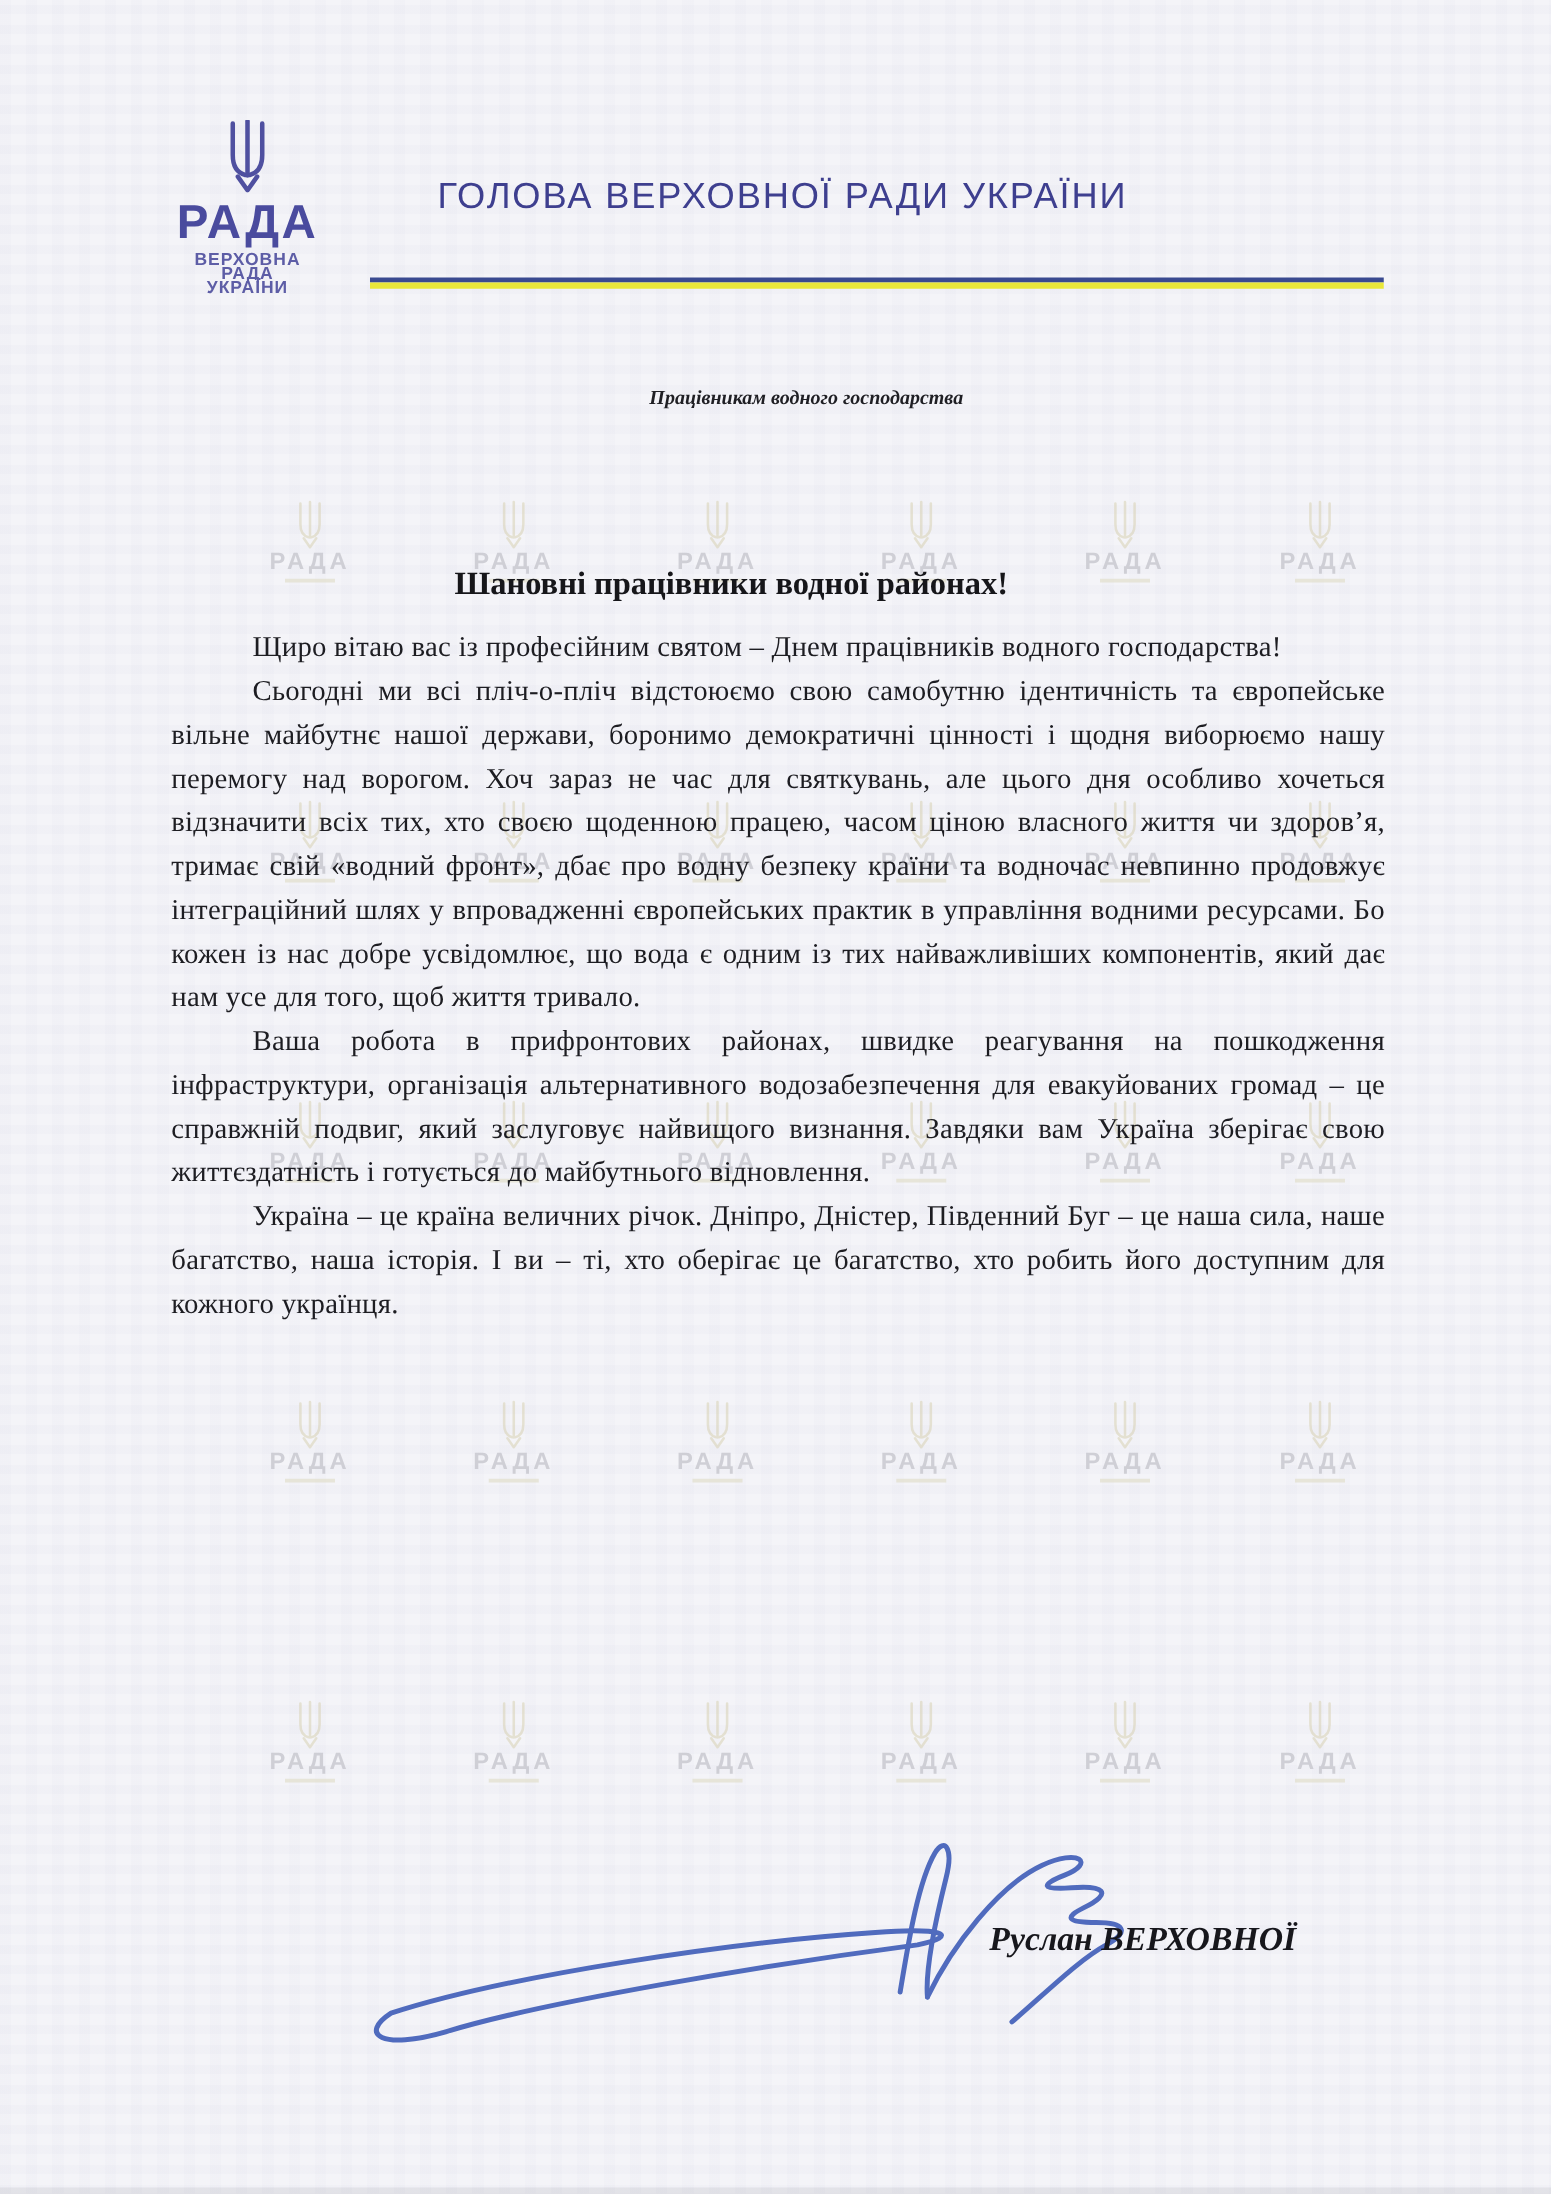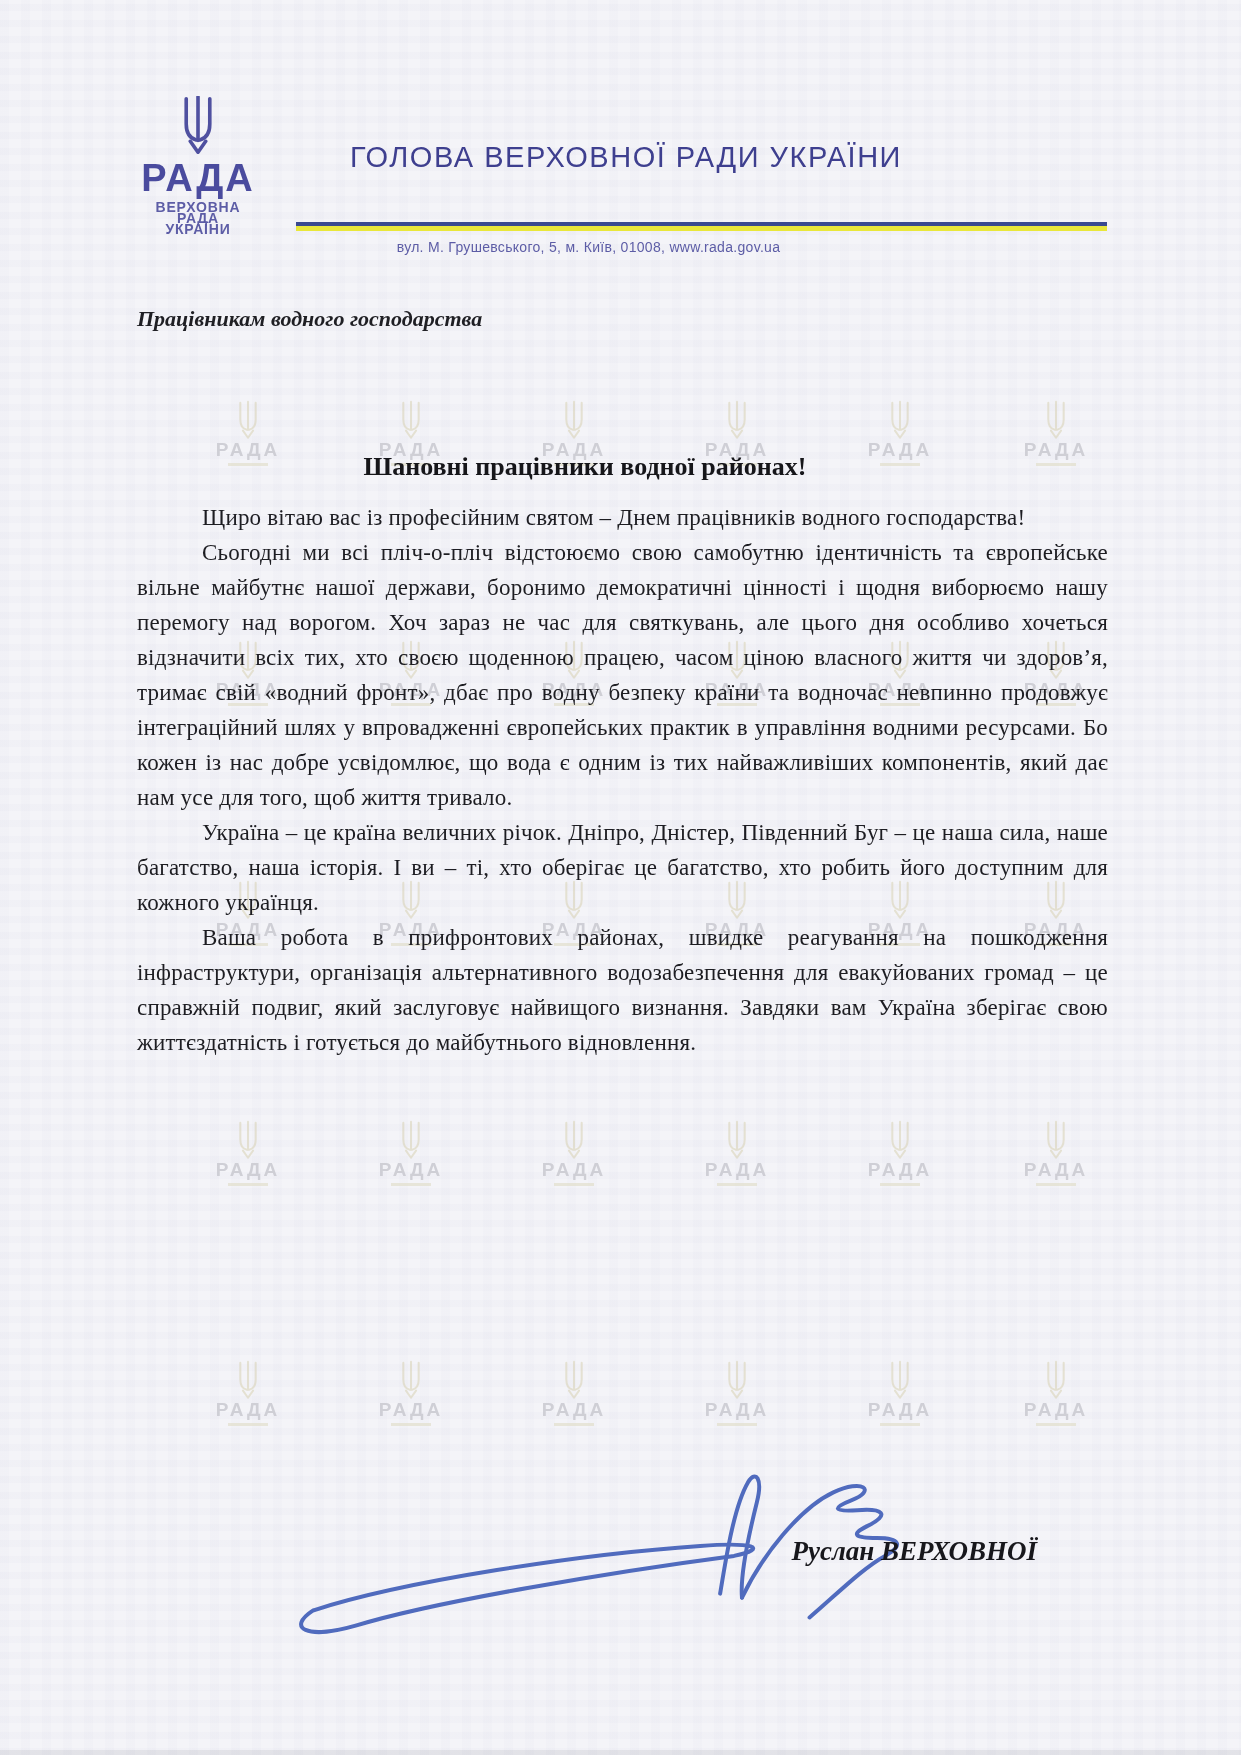--- a/index.html
+++ b/index.html
@@ -37,22 +37,22 @@
          font-size:29px;letter-spacing:1.5px;color:#3e3f8f;}
   .divider{position:absolute;left:296px;top:222px;width:811px;}
   .divider-blue{height:4px;background:#3a4a90;}
   .divider-yellow{height:4.5px;background:#e9e73a;}
   .address{position:absolute;left:295px;top:239px;width:812px;box-sizing:border-box;padding-right:225px;
            text-align:center;font-family:"Liberation Sans",sans-serif;font-size:14px;
            letter-spacing:.3px;color:#5d5da6;}
 
   
   .content{position:absolute;left:137px;top:303px;width:971px;}
-  .recipient{text-align:left;margin-right:-45px;font-weight:700;font-style:italic;
-             font-size:22px;color:#1f1f24;line-height:32px;}
+  .recipient{text-align:center;margin-right:-45px;font-weight:700;font-style:italic;
+             font-size:16px;color:#1f1f24;line-height:32px;}
   .salutation{margin-top:115px;text-align:center;padding-right:75px;
               font-weight:700;font-size:26px;color:#16161a;line-height:34px;}
   .body-text{margin-top:16px;}
   .body-text p{margin:0;font-size:23px;line-height:35px;text-align:justify;
                text-indent:65px;letter-spacing:.2px;}
 
   
   .signature{position:absolute;left:285px;top:1448px;}
   .signer{position:absolute;right:204px;top:1536px;font-weight:700;font-style:italic;
           font-size:27px;color:#17171c;}
@@ -379,30 +379,29 @@
     </div>
   </div>
 
   <div class="title">ГОЛОВА ВЕРХОВНОЇ РАДИ УКРАЇНИ</div>
 
   <div class="divider">
     <div class="divider-blue"></div>
     <div class="divider-yellow"></div>
   </div>
 
-  <div class="address">вул. М. Грушевського, 5, м. Київ, 01008, www.rada.gov.ua</div>
 
   <div class="content">
     <div class="recipient">Працівникам водного господарства</div>
     <div class="salutation">Шановні працівники водної районах!</div>
     <div class="body-text">
       <p>Щиро вітаю вас із професійним святом – Днем працівників водного господарства!</p>
       <p>Сьогодні ми всі пліч-о-пліч відстоюємо свою самобутню ідентичність та європейське вільне майбутнє нашої держави, боронимо демократичні цінності і щодня виборюємо нашу перемогу над ворогом. Хоч зараз не час для святкувань, але цього дня особливо хочеться відзначити всіх тих, хто своєю щоденною працею, часом ціною власного життя чи здоров’я, тримає свій «водний фронт», дбає про водну безпеку країни та водночас невпинно продовжує інтеграційний шлях у впровадженні європейських практик в управління водними ресурсами. Бо кожен із нас добре усвідомлює, що вода є одним із тих найважливіших компонентів, який дає нам усе для того, щоб життя тривало.</p>
+      <p>Ваша робота в прифронтових районах, швидке реагування на пошкодження інфраструктури, організація альтернативного водозабезпечення для евакуйованих громад – це справжній подвиг, який заслуговує найвищого визнання. Завдяки вам Україна зберігає свою життєздатність і готується до майбутнього відновлення.</p>
       <p>Україна – це країна величних річок. Дніпро, Дністер, Південний Буг – це наша сила, наше багатство, наша історія. І ви – ті, хто оберігає це багатство, хто робить його доступним для кожного українця.</p>
-      <p>Ваша робота в прифронтових районах, швидке реагування на пошкодження інфраструктури, організація альтернативного водозабезпечення для евакуйованих громад – це справжній подвиг, який заслуговує найвищого визнання. Завдяки вам Україна зберігає свою життєздатність і готується до майбутнього відновлення.</p>
     </div>
   </div>
 
   <svg class="signature" width="755" height="190" viewBox="0 0 760 190" fill="none" stroke="#3f5db8" stroke-width="4" stroke-linecap="round" stroke-linejoin="round" opacity="0.9">
     <path d="M28 163 C120 133 300 106 418 98 C472 94 488 100 452 108 C330 124 150 154 72 178 C20 193 2 180 28 163"></path>
     <path d="M438 146 C444 110 452 58 466 34 C474 21 481 30 475 54 C466 90 458 128 460 150"></path>
     <path d="M460 150 C480 108 518 60 552 44 C582 30 596 42 570 52 C552 59 550 64 576 62 C602 60 610 66 586 78 C570 86 572 90 596 90 C618 90 624 97 604 108 C582 120 556 146 528 170"></path>
   </svg>
 
   <div class="signer">Руслан ВЕРХОВНОЇ</div>

